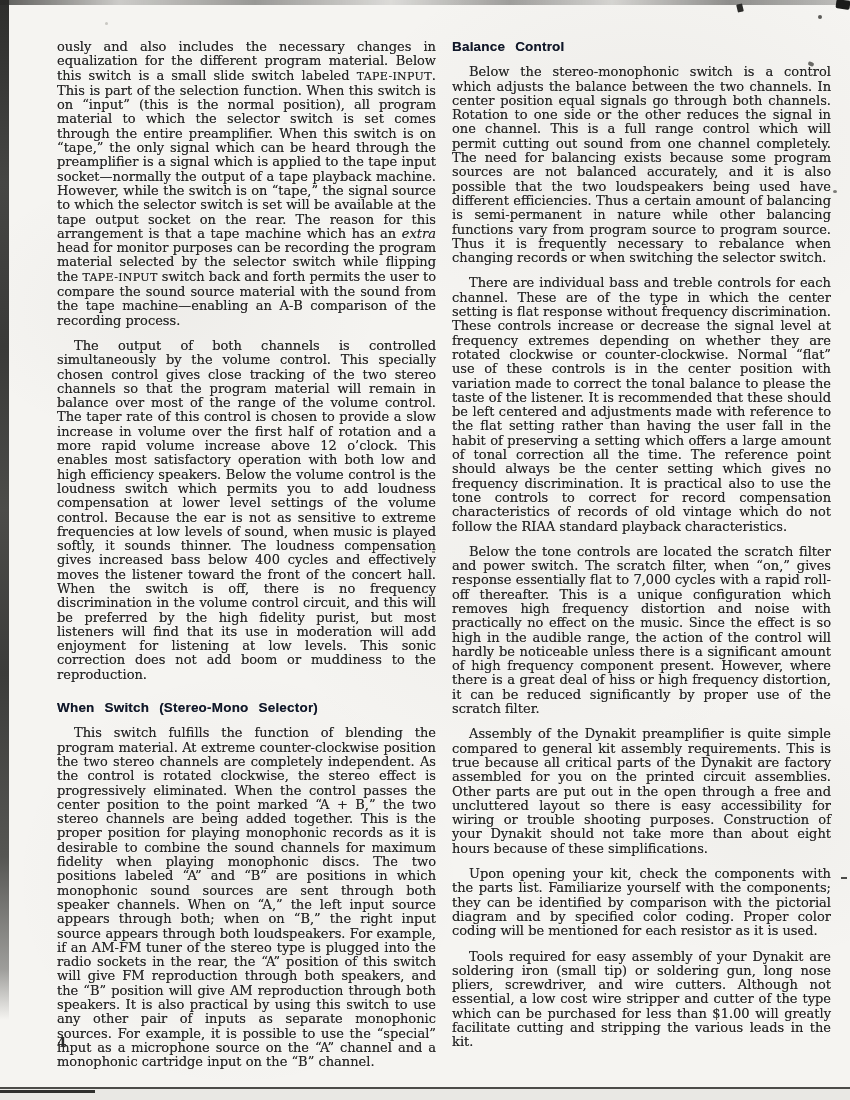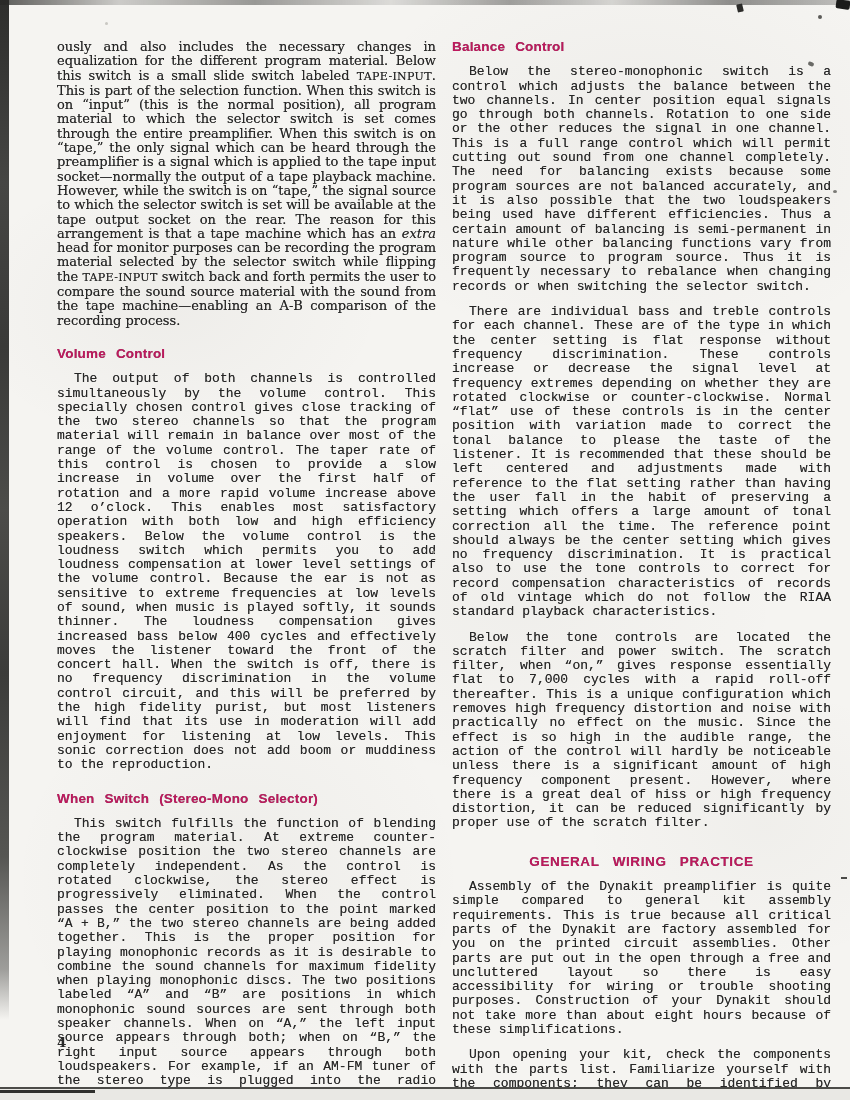--- a/index.html
+++ b/index.html
@@ -26,24 +26,24 @@
   .col {
     position: absolute; top: 40px; width: 379px;
     color: #262626;
     font-size: 13px; line-height: 14.3px;
     text-align: justify;
     text-shadow: 0 0 0.3px rgba(20,20,20,0.55);
   }
   .col-left  { left: 57px; }
   .col-right { left: 452px; }
   p { margin: 0 0 11px 0; }
-  .ind { text-indent: 17px; font-family: Liberation Mono, monospace; }
+  .ind { text-indent: 17px; }
   h3 {
     font-family: "Liberation Sans", sans-serif;
-    font-size: 13.5px; font-weight: bold; color: #be185d;
+    font-size: 13.5px; font-weight: bold; color: #0f172a;
     word-spacing: 6px; letter-spacing: 0.2px;
     margin: 19px 0 11px 0;
   }
   h3.first { margin-top: 0; }
   h3.center {
     text-align: center;
     word-spacing: 9px; letter-spacing: 0.6px;
     margin-top: 24px;
   }
   .seg-sc { font-size: 0.85em; letter-spacing: 0.3px; }
@@ -93,37 +93,35 @@
 </head>
 <body style="background: rgb(245, 244, 241);">
 
 <div class="page">
 
   <div class="texture"></div>
 
   <div class="col col-left" style="color: rgb(38, 38, 38);">
     <p class="body"><span>ously and also includes the necessary changes in equalization for the different program material. Below this switch is a small slide switch labeled </span><span class="seg-sc">TAPE-INPUT</span><span>. This is part of the selection function. When this switch is on “input” (this is the normal position), all program material to which the selector switch is set comes through the entire preamplifier. When this switch is on “tape,” the only signal which can be heard through the preamplifier is a signal which is applied to the tape input socket—normally the output of a tape playback machine. However, while the switch is on “tape,” the signal source to which the selector switch is set will be available at the tape output socket on the rear. The reason for this arrangement is that a tape machine which has an </span><span class="seg-i">extra</span><span> head for monitor purposes can be recording the program material selected by the selector switch while flipping the </span><span class="seg-sc">TAPE-INPUT</span><span> switch back and forth permits the user to compare the sound source material with the sound from the tape machine—enabling an A-B comparison of the recording process.</span></p>
 
-    <h3>Volume Control</h3>
     <p class="ind">The output of both channels is controlled simultaneously by the volume control. This specially chosen control gives close tracking of the two stereo channels so that the program material will remain in balance over most of the range of the volume control. The taper rate of this control is chosen to provide a slow increase in volume over the first half of rotation and a more rapid volume increase above 12 o’clock. This enables most satisfactory operation with both low and high efficiency speakers. Below the volume control is the loudness switch which permits you to add loudness compensation at lower level settings of the volume control. Because the ear is not as sensitive to extreme frequencies at low levels of sound, when music is played softly, it sounds thinner. The loudness compensation gives increased bass below 400 cycles and effectively moves the listener toward the front of the concert hall. When the switch is off, there is no frequency discrimination in the volume control circuit, and this will be preferred by the high fidelity purist, but most listeners will find that its use in moderation will add enjoyment for listening at low levels. This sonic correction does not add boom or muddiness to the reproduction.</p>
 
     <h3>When Switch (Stereo-Mono Selector)</h3>
     <p class="ind">This switch fulfills the function of blending the program material. At extreme counter-clockwise position the two stereo channels are completely independent. As the control is rotated clockwise, the stereo effect is progressively eliminated. When the control passes the center position to the point marked “A + B,” the two stereo channels are being added together. This is the proper position for playing monophonic records as it is desirable to combine the sound channels for maximum fidelity when playing monophonic discs. The two positions labeled “A” and “B” are positions in which monophonic sound sources are sent through both speaker channels. When on “A,” the left input source appears through both; when on “B,” the right input source appears through both loudspeakers. For example, if an AM-FM tuner of the stereo type is plugged into the radio sockets in the rear, the “A” position of this switch will give FM reproduction through both speakers, and the “B” position will give AM reproduction through both speakers. It is also practical by using this switch to use any other pair of inputs as separate monophonic sources. For example, it is possible to use the “special” input as a microphone source on the “A” channel and a monophonic cartridge input on the “B” channel.</p>
   </div>
 
   <div class="col col-right" style="color: rgb(38, 38, 38);">
     <h3 class="first">Balance Control</h3>
     <p class="ind">Below the stereo-monophonic switch is a control which adjusts the balance between the two channels. In center position equal signals go through both channels. Rotation to one side or the other reduces the signal in one channel. This is a full range control which will permit cutting out sound from one channel completely. The need for balancing exists because some program sources are not balanced accurately, and it is also possible that the two loudspeakers being used have different efficiencies. Thus a certain amount of balancing is semi-permanent in nature while other balancing functions vary from program source to program source. Thus it is frequently necessary to rebalance when changing records or when switching the selector switch.</p>
 
     <p class="ind">There are individual bass and treble controls for each channel. These are of the type in which the center setting is flat response without frequency discrimination. These controls increase or decrease the signal level at frequency extremes depending on whether they are rotated clockwise or counter-clockwise. Normal “flat” use of these controls is in the center position with variation made to correct the tonal balance to please the taste of the listener. It is recommended that these should be left centered and adjustments made with reference to the flat setting rather than having the user fall in the habit of preserving a setting which offers a large amount of tonal correction all the time. The reference point should always be the center setting which gives no frequency discrimination. It is practical also to use the tone controls to correct for record compensation characteristics of records of old vintage which do not follow the RIAA standard playback characteristics.</p>
     <p class="ind">Below the tone controls are located the scratch filter and power switch. The scratch filter, when “on,” gives response essentially flat to 7,000 cycles with a rapid roll-off thereafter. This is a unique configuration which removes high frequency distortion and noise with practically no effect on the music. Since the effect is so high in the audible range, the action of the control will hardly be noticeable unless there is a significant amount of high frequency component present. However, where there is a great deal of hiss or high frequency distortion, it can be reduced significantly by proper use of the scratch filter.</p>
 
-    <h3 class="center">GENERAL WIRING PRACTICE</h3>
     <p class="ind">Assembly of the Dynakit preamplifier is quite simple compared to general kit assembly requirements. This is true because all critical parts of the Dynakit are factory assembled for you on the printed circuit assemblies. Other parts are put out in the open through a free and uncluttered layout so there is easy accessibility for wiring or trouble shooting purposes. Construction of your Dynakit should not take more than about eight hours because of these simplifications.</p>
-    <p class="ind">Upon opening your kit, check the components with the parts list. Familiarize yourself with the components; they can be identified by comparison with the pictorial diagram and by possible color coding. Proper color coding will be mentioned for each resistor as it is used.</p>
+    <p class="ind">Upon opening your kit, check the components with the parts list. Familiarize yourself with the components; they can be identified by comparison with the pictorial diagram and by specified color coding. Proper color coding will be mentioned for each resistor as it is used.</p>
     <p class="ind">Tools required for easy assembly of your Dynakit are soldering iron (small tip) or soldering gun, long nose pliers, screwdriver, and wire cutters. Although not essential, a low cost wire stripper and cutter of the type which can be purchased for less than $1.00 will greatly facilitate cutting and stripping the various leads in the kit.</p>
   </div>
 
   <div class="page-number">4</div>
 
   <div class="edge-strip-left"></div>
   <div class="top-smear"></div>
   <div class="mark mark-a"></div>
   <div class="mark mark-b"></div>
   <div class="mark mark-c"></div>

